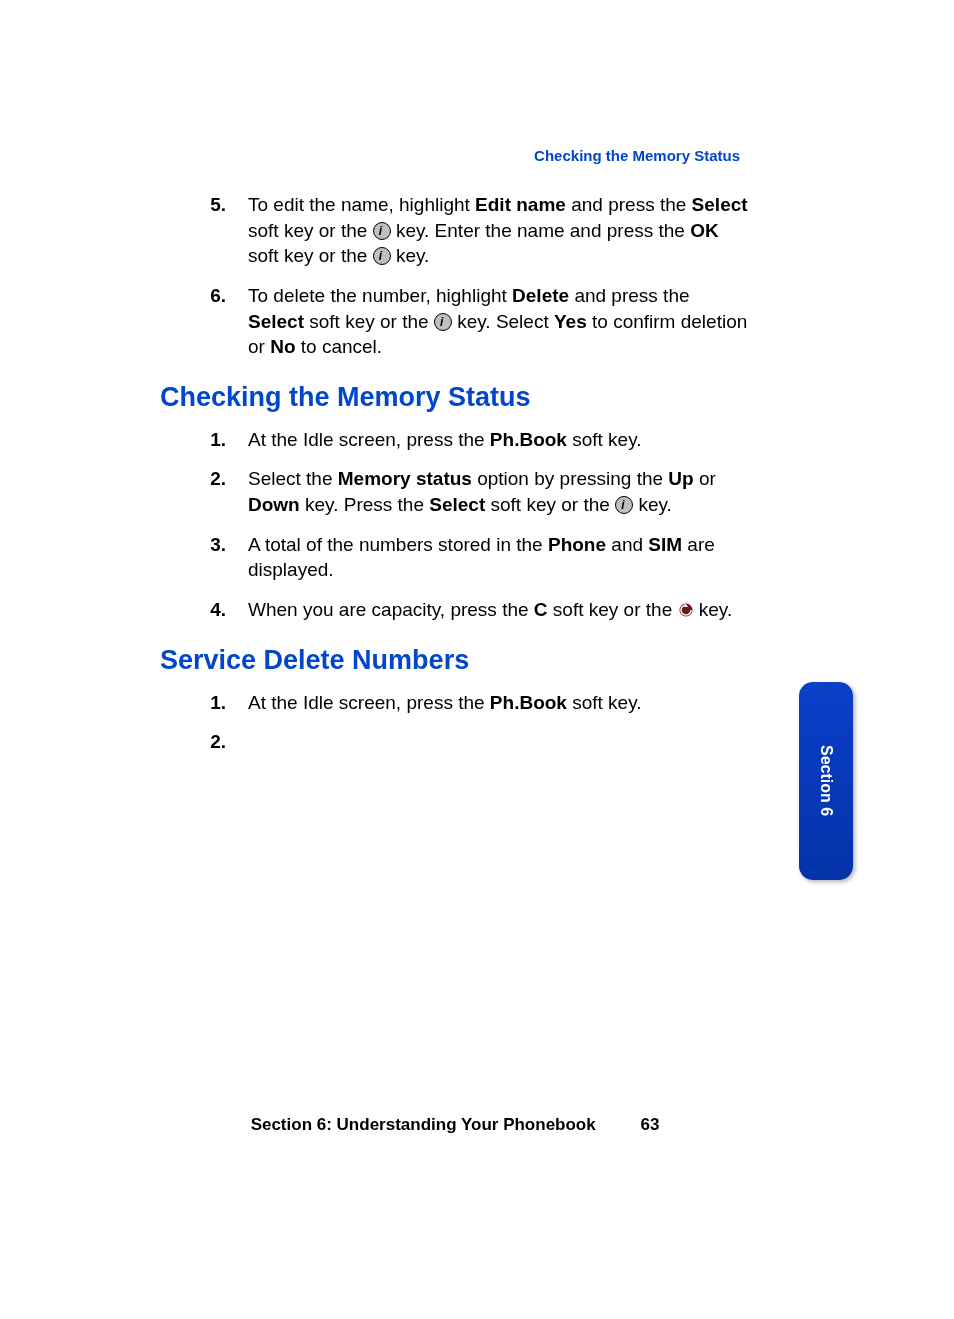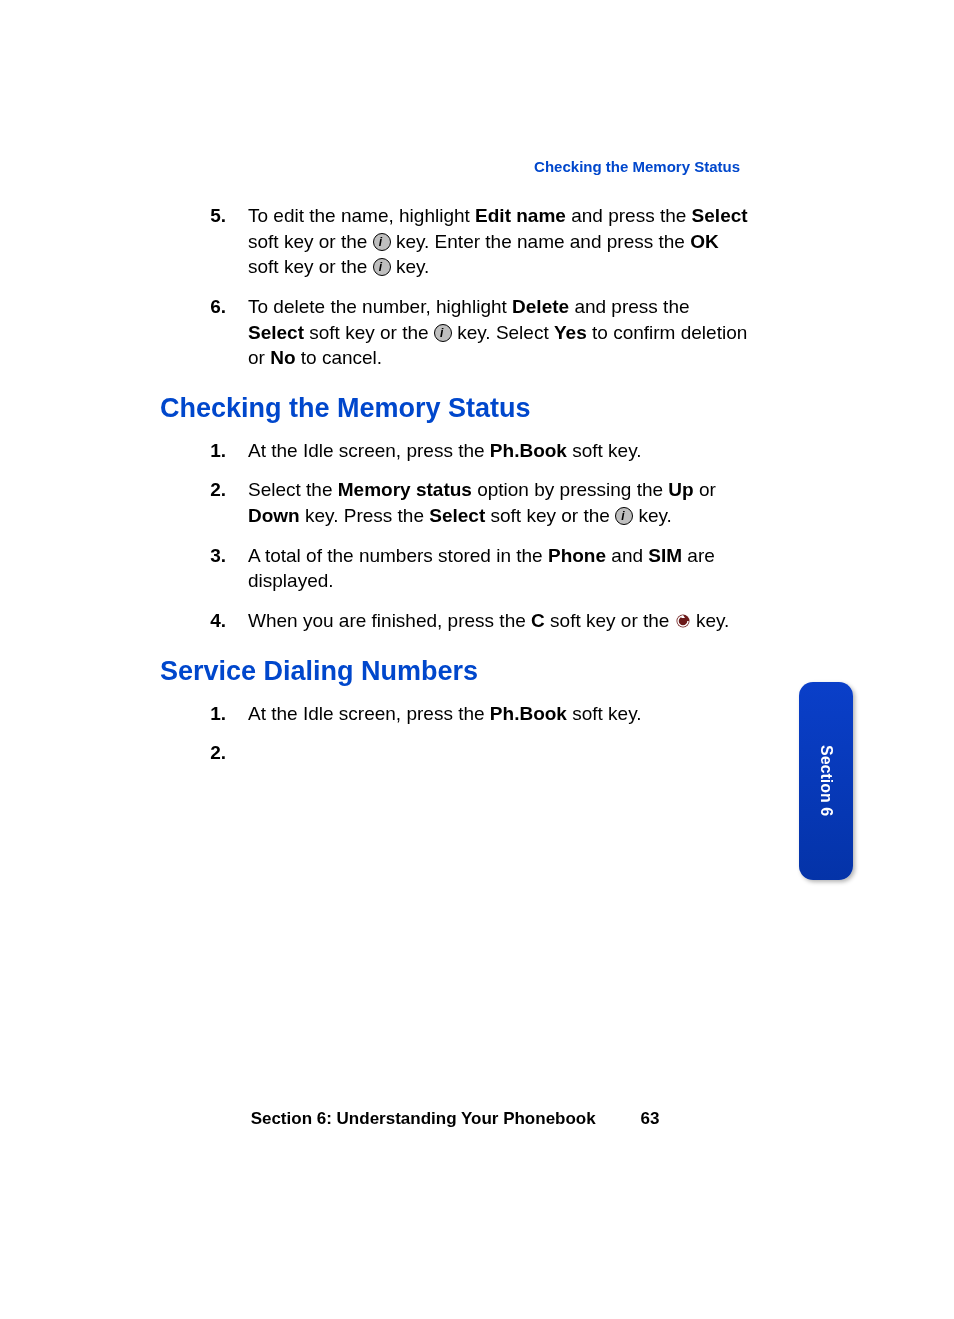--- a/index.html
+++ b/index.html
@@ -7,21 +7,21 @@
     width: 954px;
     height: 1319px;
     background: #fff;
     position: relative;
     font-family: Arial, Helvetica, sans-serif;
     color: #000;
   }
   .page {
     position: absolute;
     left: 160px;
-    top: 158px;
+    top: 147px;
     width: 590px;
   }
   .running-head {
     color: #0047cc;
     font-weight: bold;
     font-size: 15px;
     text-align: right;
     margin-bottom: 28px;
     padding-right: 10px;
   }
@@ -94,21 +94,21 @@
     align-items: center;
     justify-content: center;
   }
   .section-tab span {
     writing-mode: vertical-rl;
     text-orientation: mixed;
   }
   .footer {
     position: absolute;
     left: 160px;
-    bottom: 190px;
+    bottom: 184px;
     width: 590px;
     text-align: center;
     font-weight: bold;
     font-size: 17px;
   }
   .footer .pn { margin-left: 40px; }
 </style>
 </head>
 <body>
 
@@ -146,29 +146,29 @@
   </div>
   <div class="ol-item">
     <div class="ol-num">3.</div>
     <div class="ol-body">
       <span>A total of the numbers stored in the </span><b>Phone</b><span> and </span><b>SIM</b><span> are displayed.</span>
     </div>
   </div>
   <div class="ol-item">
     <div class="ol-num">4.</div>
     <div class="ol-body">
-      <span>When you are finished, press the </span><b>C</b><span> soft key or the </span><span class="icon-end"><svg width="16" height="16" viewBox="0 0 16 16">
+      <span>When you are capacity, press the </span><b>C</b><span> soft key or the </span><span class="icon-end"><svg width="16" height="16" viewBox="0 0 16 16">
             <circle cx="8" cy="8" r="6.5" fill="#6b1a1a"></circle>
             <path d="M8 3 A5 5 0 1 0 13 8" fill="none" stroke="#fff" stroke-width="1.5"></path>
             <path d="M8 2 L6 5 L10 5 Z" fill="#fff"></path>
           </svg></span><span> key.</span>
     </div>
   </div>
 
-  <div class="h2">Service Dialing Numbers</div>
+  <div class="h2">Service Delete Numbers</div>
 
   <div class="ol-item">
     <div class="ol-num">1.</div>
     <div class="ol-body">
       <span>At the Idle screen, press the </span><b>Ph.Book</b><span> soft key.</span>
     </div>
   </div>
   <div class="ol-item">
     <div class="ol-num">2.</div>
   </div>

